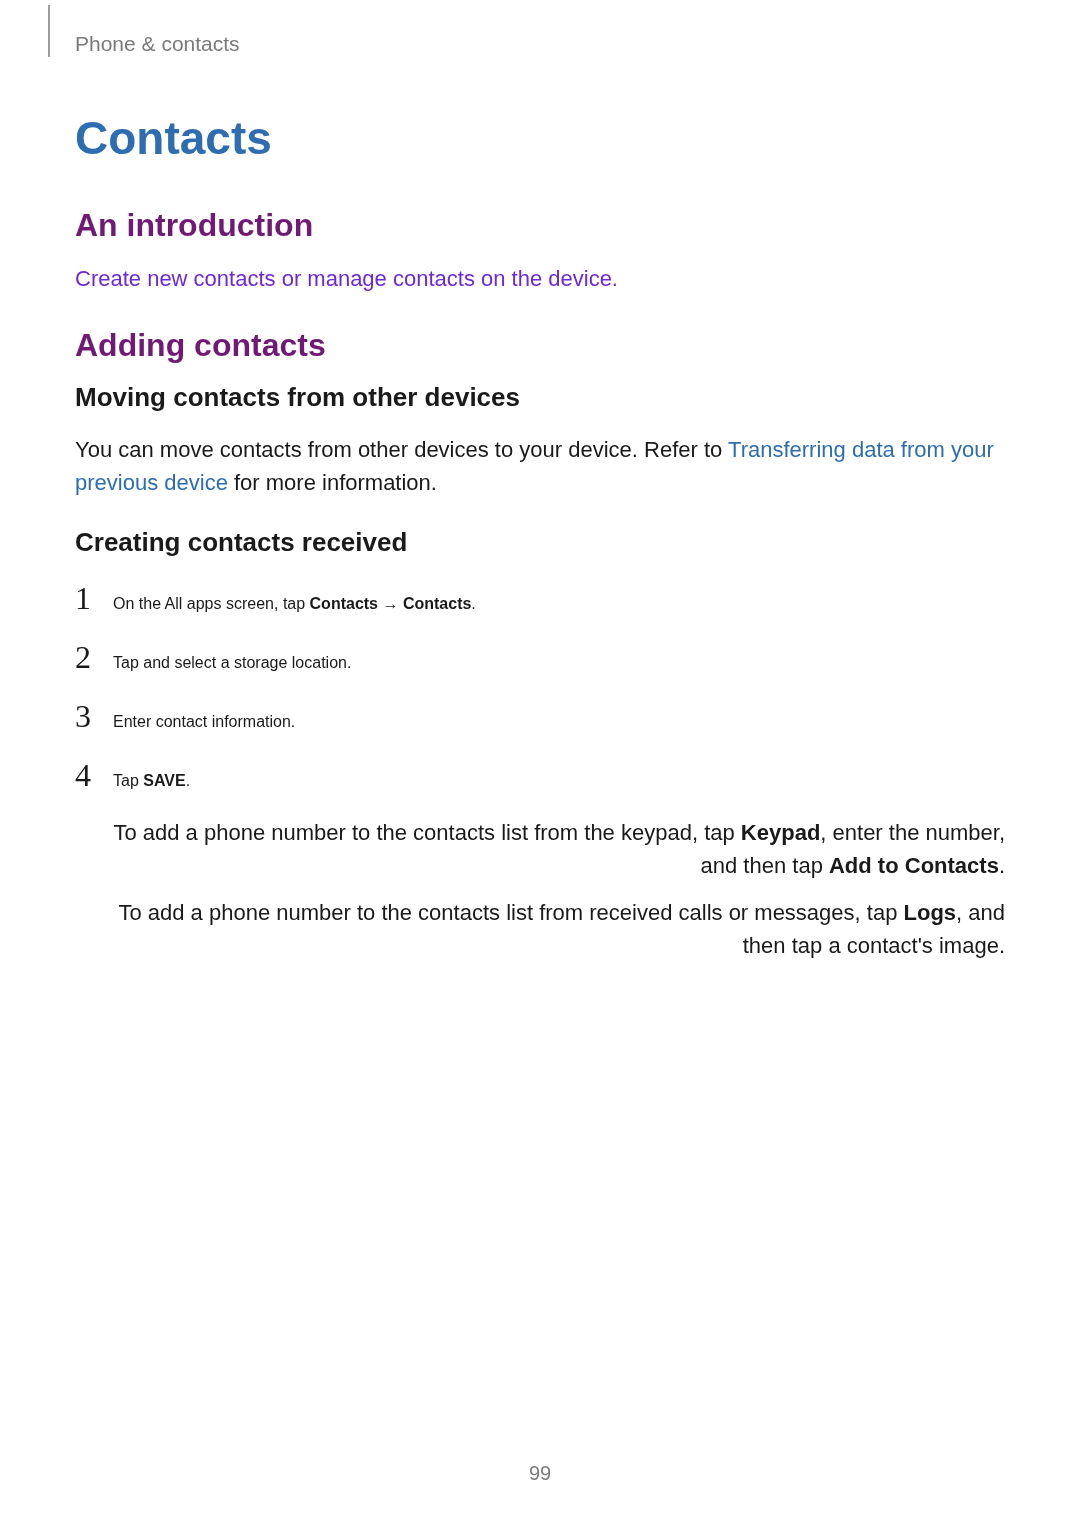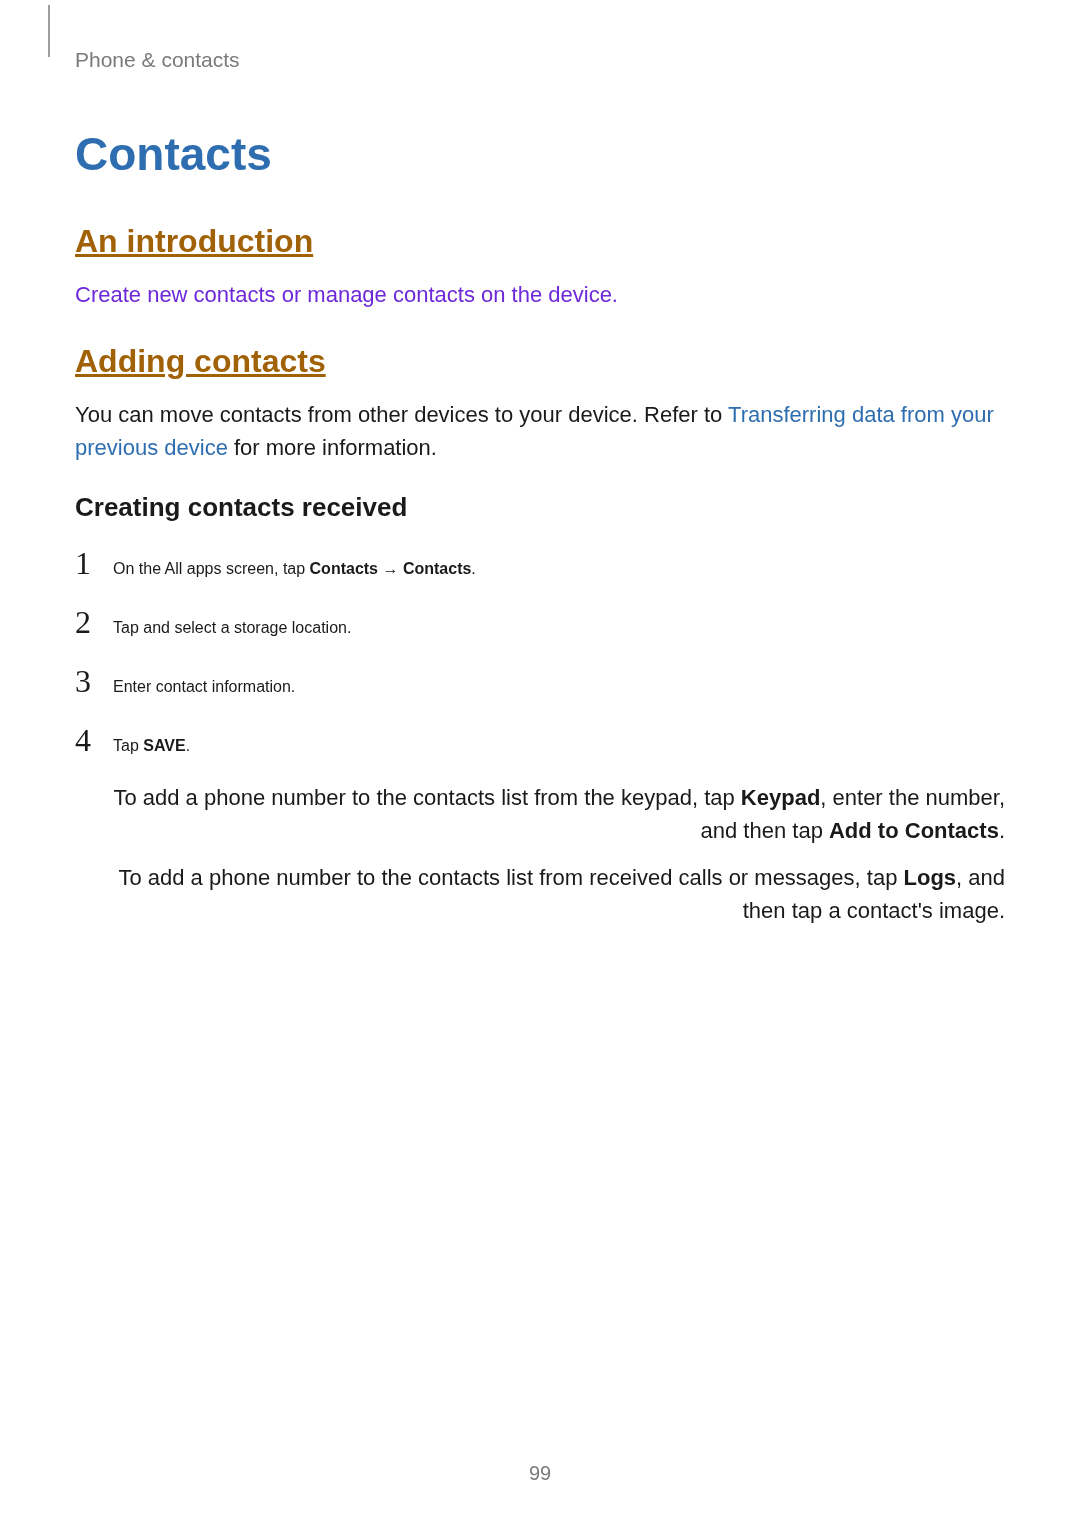--- a/index.html
+++ b/index.html
@@ -8,21 +8,21 @@
       box-sizing: border-box;
     }
     body {
       font-family: -apple-system, BlinkMacSystemFont, "Segoe UI", Helvetica, Arial, sans-serif;
       background: #fff;
       width: 1080px;
       height: 1527px;
       position: relative;
     }
     .page {
-      padding: 48px 75px 0 75px;
+      padding: 32px 75px 0 75px;
       position: relative;
       height: 100%;
     }
     .header-mark {
       position: absolute;
       left: 48px;
       top: 5px;
       width: 2px;
       height: 52px;
       background: #9e9e9e;
@@ -34,25 +34,24 @@
       margin-left: 0px;
       margin-bottom: 55px;
     }
     .h1 {
       color: #2d6db0;
       font-size: 46px;
       font-weight: 700;
       margin-bottom: 42px;
     }
     .h2 {
-      color: #a16207;
+      color: #701a75;
       font-size: 32px;
       font-weight: 700;
       margin-bottom: 18px;
-      text-decoration: underline;
     }
     .body-text {
       color: #6d28d9;
       font-size: 22px;
       line-height: 1.5;
       margin-bottom: 32px;
       font-weight: 400;
     }
     .h2-second {
       margin-top: 8px;
@@ -125,20 +124,21 @@
   <div class="header-mark"></div>
   <div class="breadcrumb">Phone &amp; contacts</div>
 
   <h1 class="h1">Contacts</h1>
 
   <h2 class="h2">An introduction</h2>
   <p class="body-text">Create new contacts or manage contacts on the device.</p>
 
   <h2 class="h2 h2-second">Adding contacts</h2>
 
+  <h3 class="h3">Moving contacts from other devices</h3>
   <p class="para">
     <span>You can move contacts from other devices to your device. Refer to </span><span class="link">Transferring data from your previous device</span><span> for more information.</span>
   </p>
 
   <h3 class="h3" style="margin-top:28px;">Creating contacts received</h3>
 
   <div class="steps">
     <div class="step-row">
       <div class="step-num">1</div>
       <div class="step-text">

